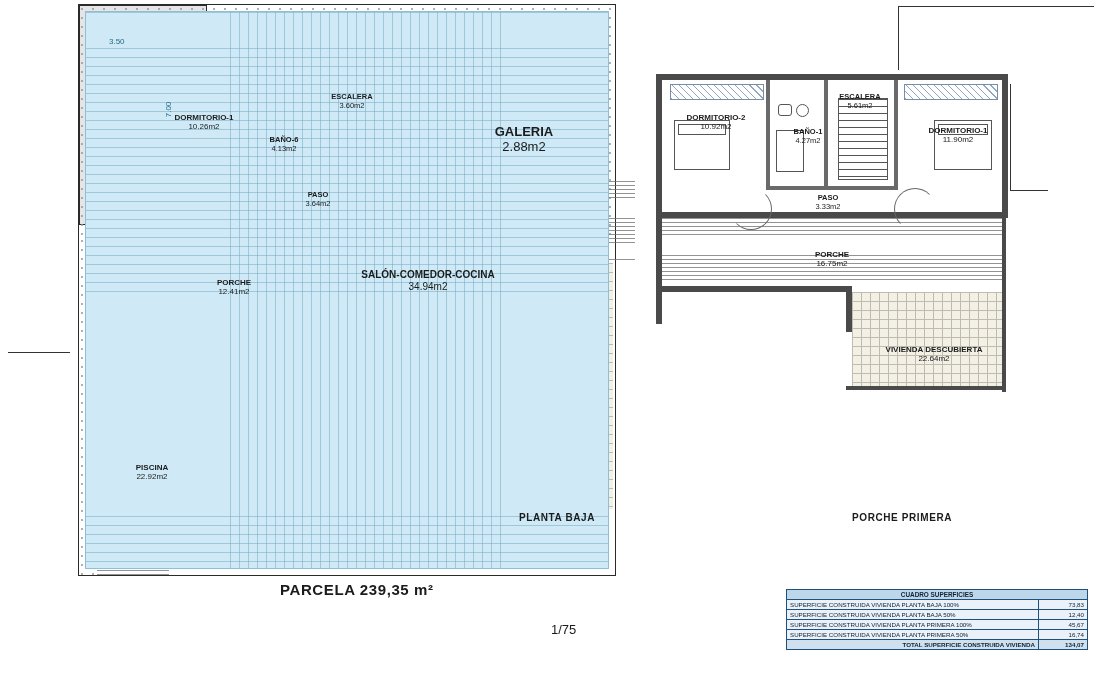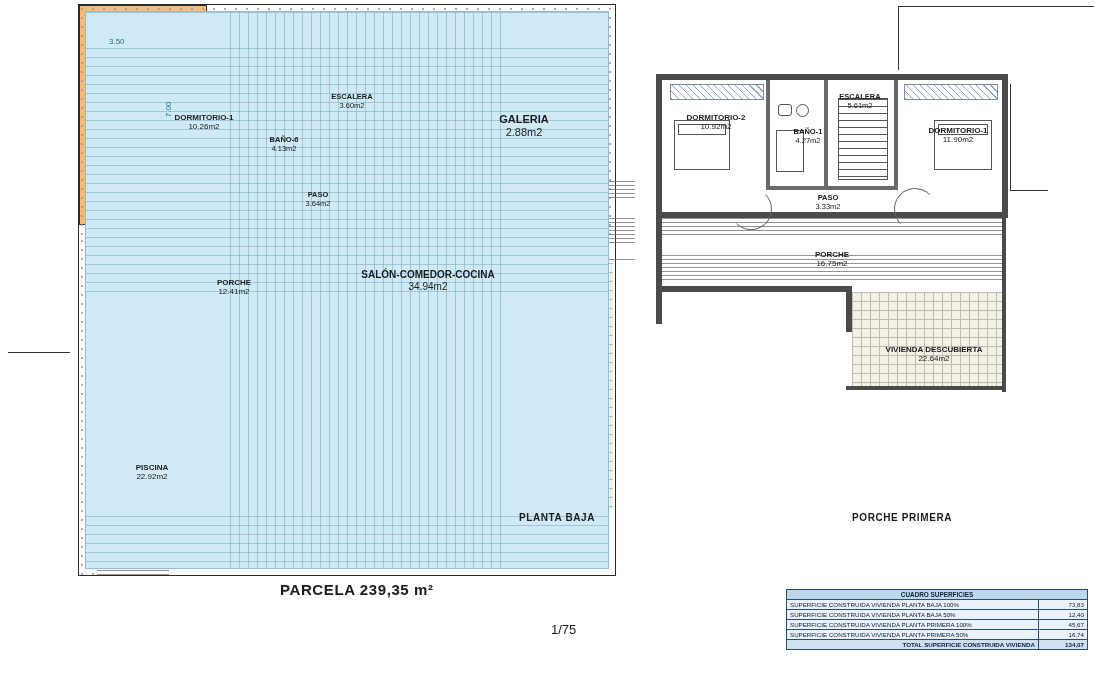--- a/index.html
+++ b/index.html
@@ -24,21 +24,21 @@
       to right,#8a8a8a 0 0.6px,rgba(0,0,0,0) 0.6px 5px);opacity:.6;}
   .tile{position:absolute;background:
       repeating-linear-gradient(to right,#b9b5a6 0 0.6px,rgba(0,0,0,0) .6px 9px),
       repeating-linear-gradient(to bottom,#b9b5a6 0 0.6px,rgba(0,0,0,0) .6px 9px);
       background-color:#f2efe4;opacity:.9;}
   .wall{position:absolute;background:#4a4a4a;}
   .wallthin{position:absolute;background:#6a6a6a;}
   .white{position:absolute;background:#fff;}
 
   
-  #pool{left:98px;top:355px;width:126px;height:218px;background:#fdba74;
+  #pool{left:98px;top:355px;width:126px;height:218px;background:#e5e5e5;
         border:1.5px solid #2a2a2a;}
   #pool-inner{position:absolute;left:6px;top:6px;right:6px;bottom:6px;
         background:#cfeaf6;border:1px solid #8fbfd8;}
   .pool-grid{position:absolute;inset:0;background:
       repeating-linear-gradient(to right,rgba(120,170,195,.55) 0 0.5px,rgba(0,0,0,0) .5px 9px),
       repeating-linear-gradient(to bottom,rgba(120,170,195,.55) 0 0.5px,rgba(0,0,0,0) .5px 9px);}
 
   
   #ff-wrap{left:656px;top:68px;width:372px;height:346px;}
 
@@ -143,21 +143,21 @@
   <span class="a">10.26m2</span>
 </div>
 <div class="lbl" style="left:256px;top:136px;width:56px;font-size:7.5px;">
   <span class="t">BAÑO-6</span>
   <span class="a">4.13m2</span>
 </div>
 <div class="lbl" style="left:322px;top:93px;width:60px;font-size:7.5px;">
   <span class="t">ESCALERA</span>
   <span class="a">3.60m2</span>
 </div>
-<div class="lbl" style="left:494px;top:113px;width:60px;font-size:11px;">
+<div class="lbl" style="left:494px;top:125px;width:60px;font-size:13px;">
   <span class="t">GALERIA</span>
   <span class="a">2.88m2</span>
 </div>
 <div class="lbl" style="left:288px;top:191px;width:60px;font-size:7.5px;">
   <span class="t">PASO</span>
   <span class="a">3.64m2</span>
 </div>
 <div class="lbl" style="left:198px;top:278px;width:72px;font-size:8px;">
   <span class="t">PORCHE</span>
   <span class="a">12.41m2</span>

